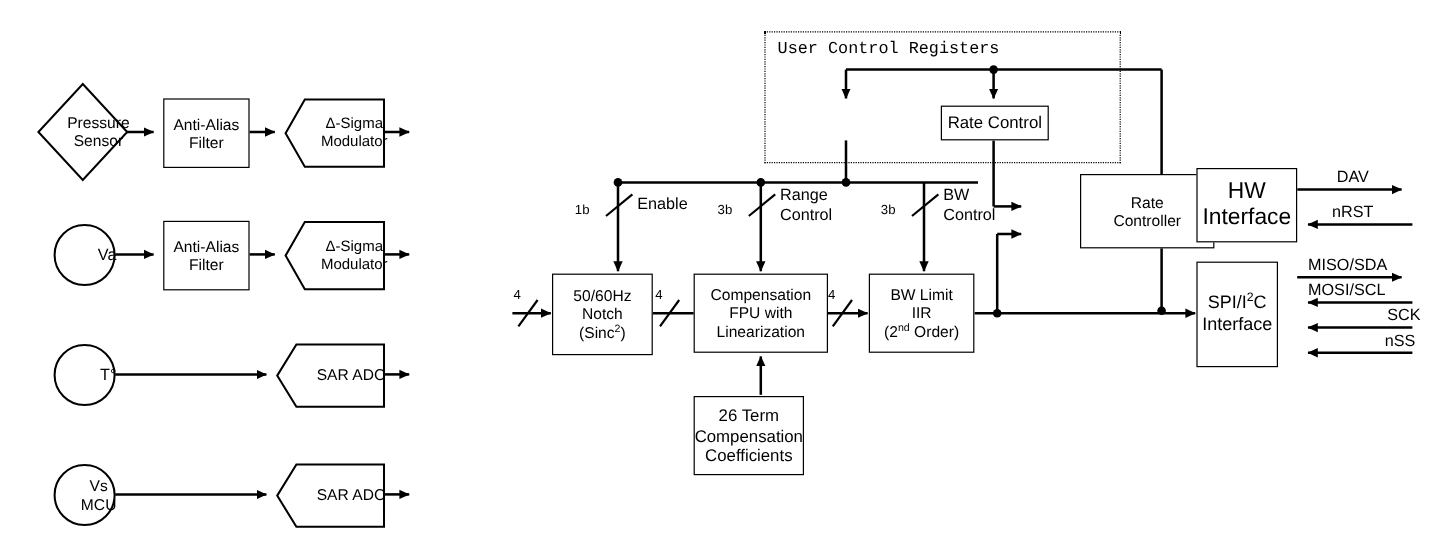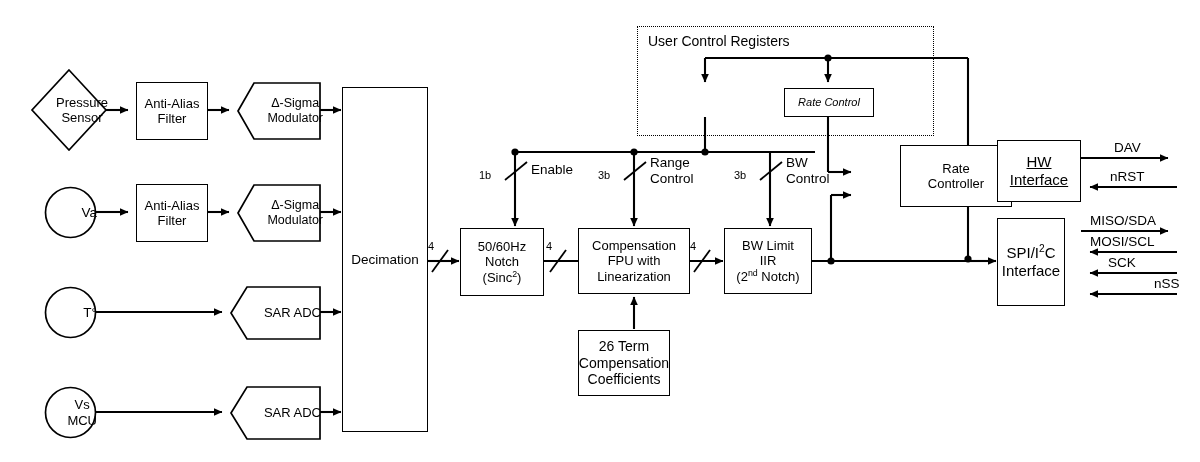--- a/index.html
+++ b/index.html
@@ -166,23 +166,20 @@
     <span>SAR ADC</span>
   </div>
 
   <svg class="shape-svg" style="left:230px;top:386px;width:91px;height:54px;" viewBox="0 0 91 54" xmlns="http://www.w3.org/2000/svg">
     <polygon points="1,27 17,1 90,1 90,53 17,53" fill="#fff" stroke="#000" stroke-width="1.7"></polygon>
   </svg>
   <div class="shape-txt" style="left:240px;top:386px;width:81px;height:54px;font-size:13px;">
     <span>SAR ADC</span>
   </div>
 
-  <div class="node rect" style="left:342px;top:87px;width:86px;height:345px;font-size:13.5px;">
-    <span>Decimation</span>
-  </div>
 
   <div class="node rect" style="left:460px;top:228px;width:84px;height:68px;font-size:13px;">
     <div>
       <div>50/60Hz</div>
       <div>Notch</div>
       <div>
         <span>(Sinc</span><sup>2</sup><span>)</span>
       </div>
     </div>
   </div>
@@ -197,38 +194,38 @@
     <span style="white-space:pre-line;">26 Term
 Compensation
 Coefficients</span>
   </div>
 
   <div class="node rect" style="left:724px;top:228px;width:88px;height:66px;font-size:13px;">
     <div>
       <div>BW Limit</div>
       <div>IIR</div>
       <div>
-        <span>(2</span><sup>nd</sup><span> Notch)</span>
+        <span>(2</span><sup>nd</sup><span> Order)</span>
       </div>
     </div>
   </div>
 
   <div class="dotted-group" style="left:637px;top:26px;width:297px;height:110px;"></div>
-  <div class="group-title" style="left:646px;top:33px;">User Control Registers</div>
-
-  <div class="node rect" style="left:784px;top:88px;width:90px;height:29px;font-size:11px;font-style:italic;">
+  <div class="group-title" style="left:646px;top:33px;font-family:Liberation Mono, monospace;">User Control Registers</div>
+
+  <div class="node rect" style="left:784px;top:88px;width:90px;height:29px;font-size:14px;">
     <span>Rate Control</span>
   </div>
 
   <div class="node rect" style="left:900px;top:145px;width:112px;height:62px;font-size:13px;">
     <span style="white-space:pre-line;">Rate
 Controller</span>
   </div>
 
-  <div class="node rect" style="left:997px;top:140px;width:84px;height:62px;font-size:15px;text-decoration:underline;">
+  <div class="node rect" style="left:997px;top:140px;width:84px;height:62px;font-size:19px;">
     <span style="white-space:pre-line;">HW
 Interface</span>
   </div>
 
   <div class="node rect" style="left:997px;top:218px;width:68px;height:88px;font-size:15px;">
     <div>
       <div>
         <span>SPI/I</span><sup>2</sup><span>C</span>
       </div>
       <div>Interface</div>
@@ -256,16 +253,16 @@
 
   <div class="lbl bit" style="left:734px;top:169px;">3b</div>
   <div class="lbl sig" style="left:786px;top:155px;white-space:pre-line;">BW
 Control</div>
 
   <div class="lbl sig" style="left:1114px;top:140px;">DAV</div>
   <div class="lbl sig" style="left:1110px;top:169px;">nRST</div>
 
   <div class="lbl sig" style="left:1090px;top:213px;">MISO/SDA</div>
   <div class="lbl sig" style="left:1090px;top:234px;">MOSI/SCL</div>
-  <div class="lbl sig" style="left:1108px;top:255px;">SCK</div>
+  <div class="lbl sig" style="left:1156px;top:255px;">SCK</div>
   <div class="lbl sig" style="left:1110px;top:276px;padding-left:44px;">nSS</div>
 
 </div>
 
 </body></html>

